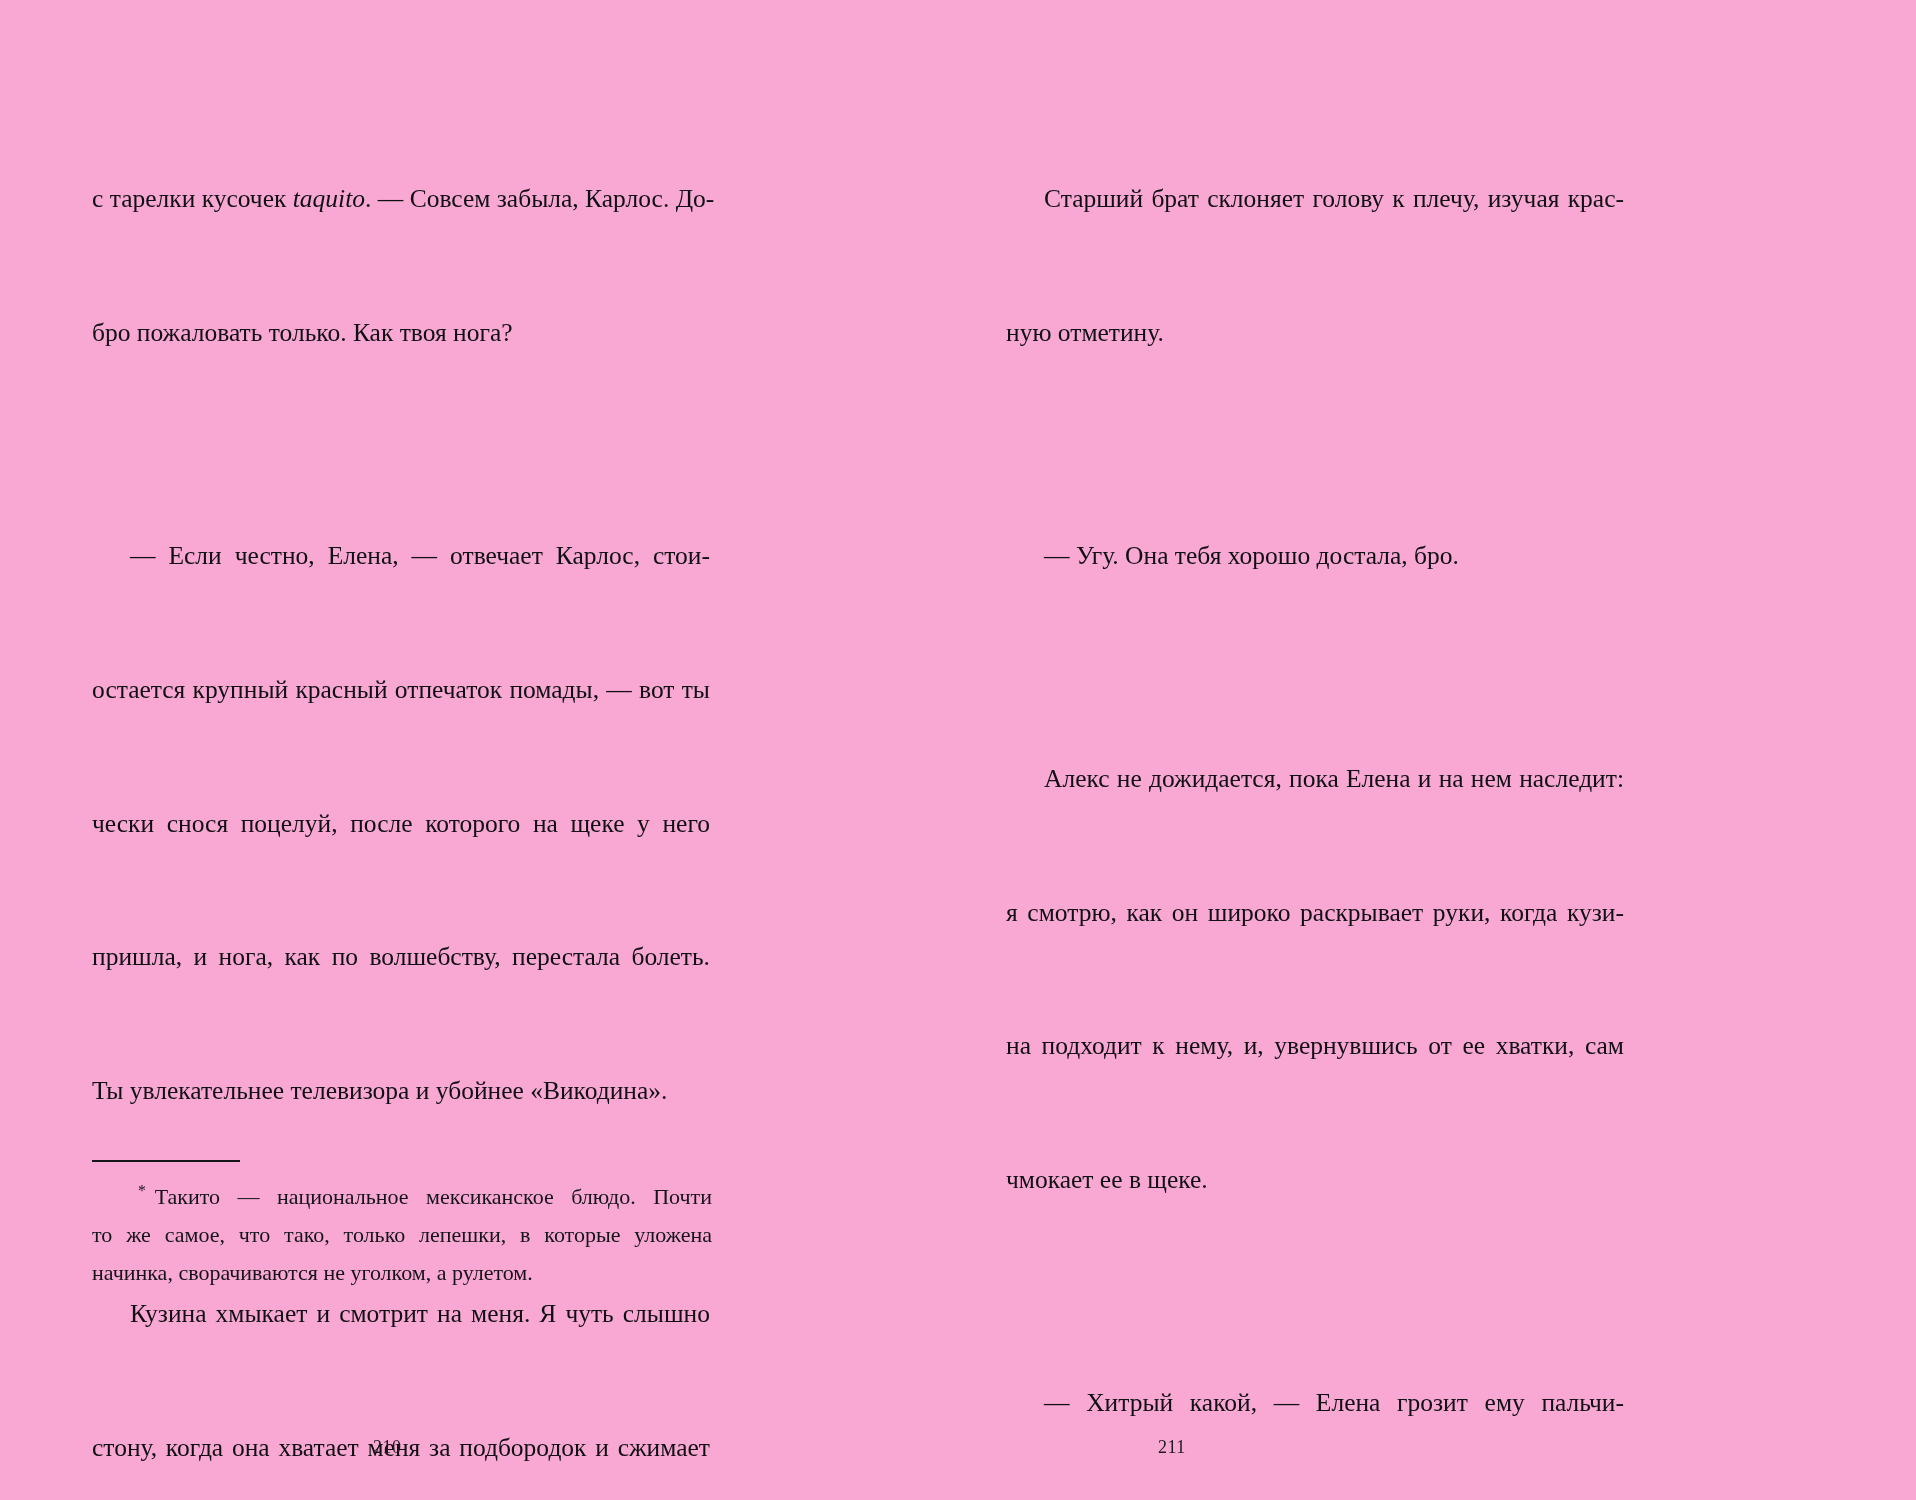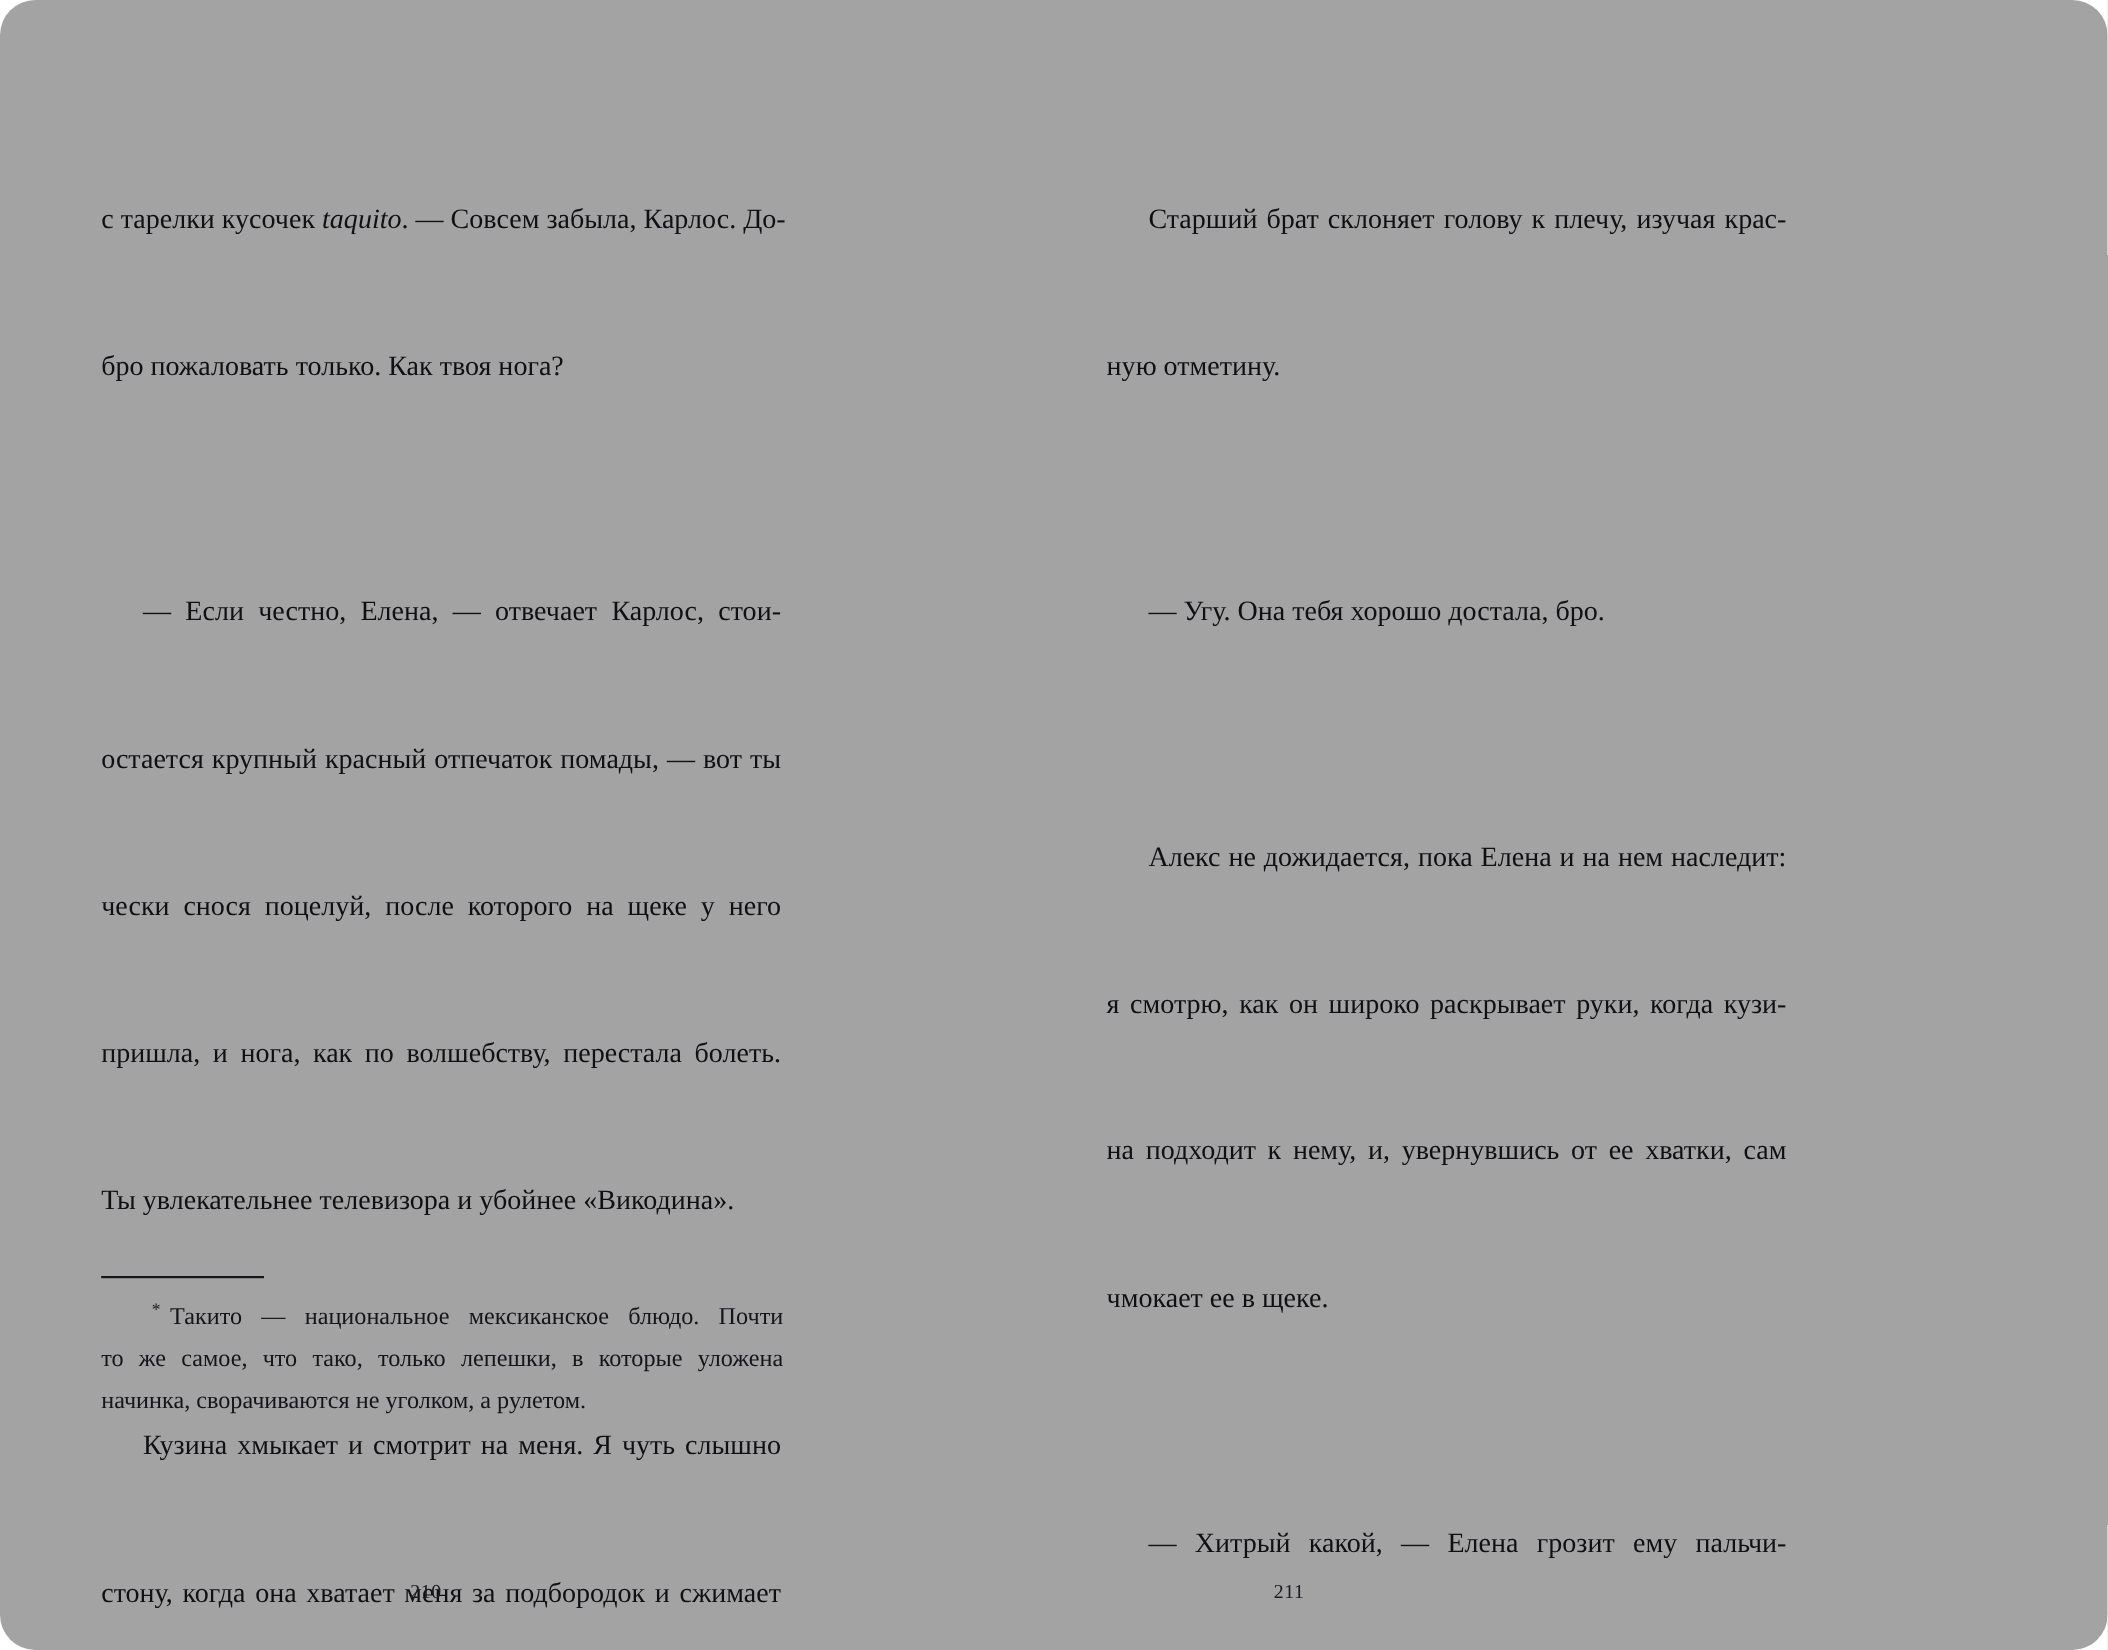--- a/index.html
+++ b/index.html
@@ -4,25 +4,24 @@
 <style>
   html, body {
     margin: 0;
     padding: 0;
     background: #ffffff;
   }
   .page-spread {
     position: relative;
     width: 1916px;
     height: 1500px;
-    background: #a3a3a3;
+    background: #f9a8d4;
     overflow: hidden;
     font-family: "Liberation Serif", "DejaVu Serif", serif;
     color: #101014;
-    border-radius: 32px;
   }
   .columns {
     position: absolute;
     top: 88px;
     left: 0;
     right: 0;
     display: flex;
     flex-direction: row;
   }
   .page-col {

